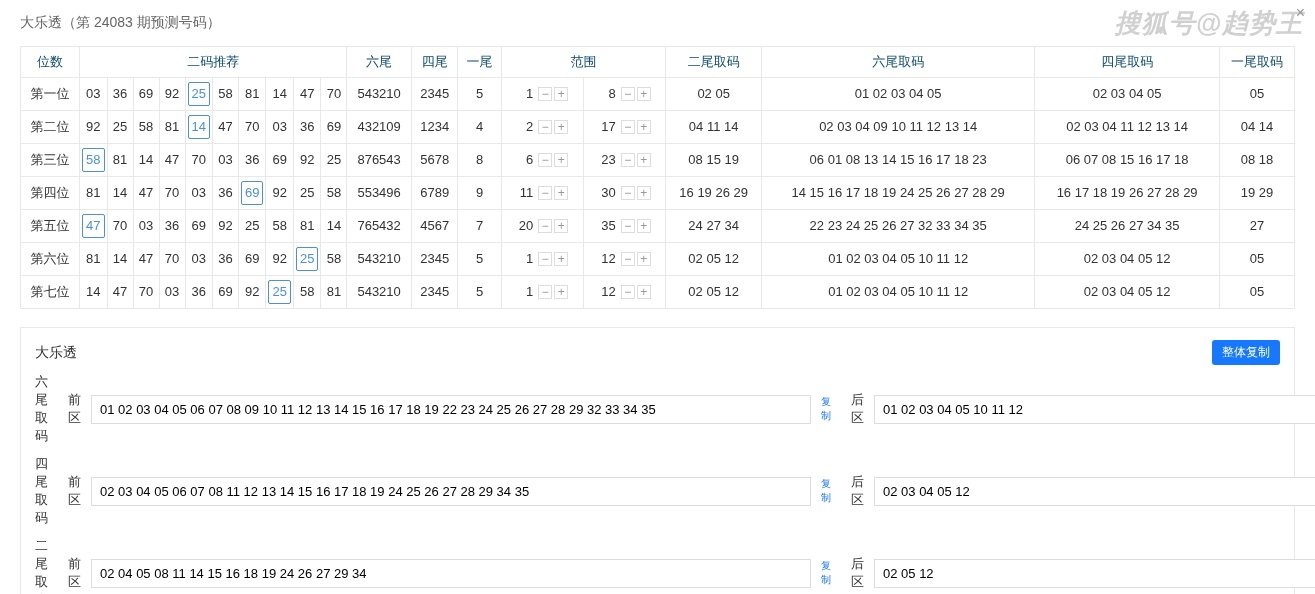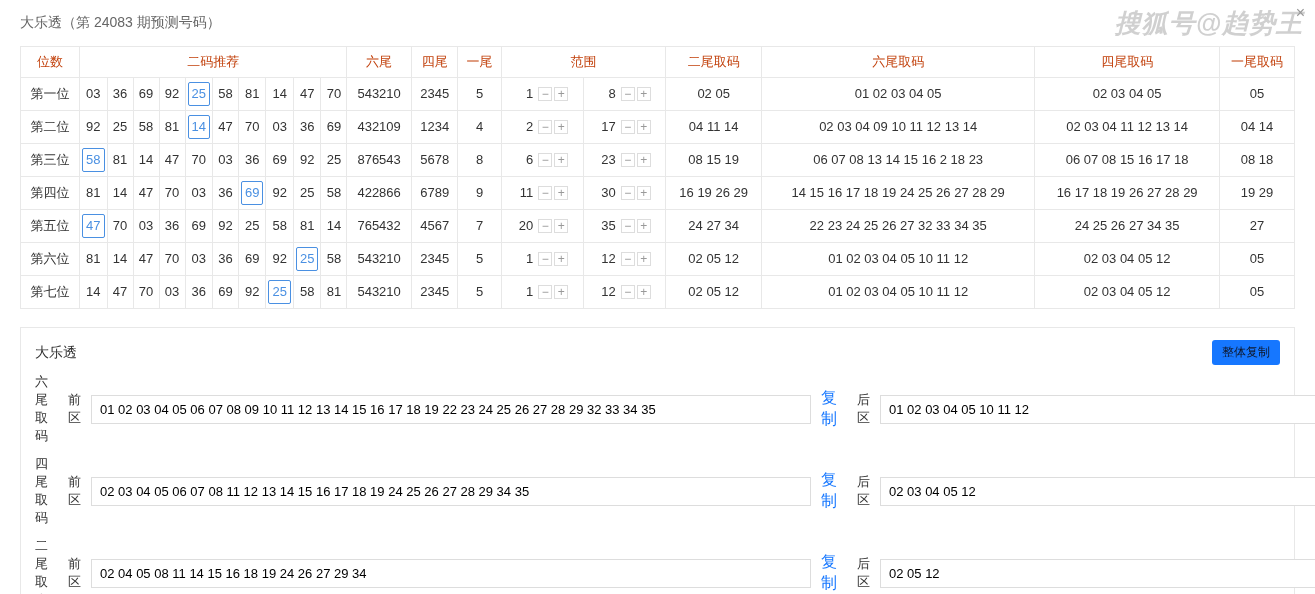--- a/index.html
+++ b/index.html
@@ -4,40 +4,40 @@
 <style>
 * { box-sizing: border-box; margin: 0; padding: 0; }
 body { font-family: "Microsoft YaHei", Arial, sans-serif; font-size: 13px; color: #333; background: #fff; padding: 10px 20px; width: 1315px; position: relative; }
 .watermark { position: absolute; top: 6px; right: 12px; font-size: 26px; font-style: italic; font-weight: bold; color: rgba(120,120,120,0.35); letter-spacing: 1px; pointer-events: none; }
 .header { display: flex; align-items: flex-start; padding: 4px 0 14px 0; }
 .header-title { color: #666; font-size: 14px; }
 .close-x { position: absolute; top: 4px; right: 10px; font-size: 16px; color: #999; cursor: pointer; }
 
 table.main { width: 100%; border-collapse: collapse; border: 1px solid #e8e8e8; }
 table.main th, table.main td { border: 1px solid #e8e8e8; text-align: center; padding: 6px 4px; line-height: 18px; background: #fff; font-weight: normal; }
-table.main th { color: #c2410c; }
+table.main th { color: #0c4a6e; }
 .num-cell { padding: 4px 2px !important; width: 26px; font-size: 13px; }
 .num-cell span.box { display: inline-block; min-width: 22px; padding: 2px 3px; border: 1px solid #4a90e2; color: #4a90e2; border-radius: 2px; }
 
 .range-cell { padding: 4px 6px !important; white-space: nowrap; }
 .rg-val { display: inline-block; min-width: 18px; text-align: right; margin-right: 4px; }
 .rg-btn { display: inline-block; width: 14px; height: 14px; line-height: 12px; border: 1px solid #ddd; color: #999; font-size: 12px; cursor: pointer; background: #fff; margin: 0 1px; }
 
 .bottom-card { border: 1px solid #e8e8e8; margin-top: 18px; padding: 12px 14px 8px 14px; }
 .bc-head { display: flex; justify-content: space-between; align-items: center; margin-bottom: 8px; }
 .bc-title { font-size: 14px; }
-.btn-primary { background: #1677ff; color: #0f172a; border: none; padding: 4px 10px; font-size: 12px; border-radius: 3px; cursor: pointer; }
+.btn-primary { background: #1677ff; color: #ffffff; border: none; padding: 4px 10px; font-size: 12px; border-radius: 3px; cursor: pointer; }
 
 .row-pick { display: flex; align-items: center; gap: 10px; margin-bottom: 10px; }
 .rp-label { width: 56px; text-align: left; font-size: 13px; }
 .rp-sub { width: 34px; text-align: center; font-size: 13px; margin-left: 10px; }
 .rp-input { border: 1px solid #ddd; padding: 6px 8px; font-size: 13px; flex: 0 0 auto; font-family: inherit; }
 .rp-input.long { width: 720px; }
 .rp-input.short { width: 510px; }
-.copy-link { color: #1677ff; font-size: 16px; cursor: pointer; width: 34px; text-align: center; }
+.copy-link { color: #1677ff; font-size: 10px; cursor: pointer; width: 34px; text-align: center; }
 </style>
 </head>
 <body>
 
 <div class="watermark">搜狐号@趋势王</div>
 <span class="close-x">×</span>
 
 <div class="header">
   <span class="header-title">大乐透（第 24083 期预测号码）</span>
 </div>
@@ -113,37 +113,37 @@
         <td class="num-cell">36</td>
         <td class="num-cell">69</td>
         <td class="num-cell">92</td>
         <td class="num-cell">25</td>
         <td>876543</td>
         <td>5678</td>
         <td>8</td>
         <td class="range-cell"><span class="rg-val">6</span><span class="rg-btn">−</span><span class="rg-btn">+</span></td>
         <td class="range-cell"><span class="rg-val">23</span><span class="rg-btn">−</span><span class="rg-btn">+</span></td>
         <td>08 15 19</td>
-        <td>06 07 08 13 14 15 16 2 18 23</td>
+        <td>06 01 08 13 14 15 16 17 18 23</td>
         <td>06 07 08 15 16 17 18</td>
         <td>08 18</td>
       </tr>
       <tr>
         <td>第四位</td>
         <td class="num-cell">81</td>
         <td class="num-cell">14</td>
         <td class="num-cell">47</td>
         <td class="num-cell">70</td>
         <td class="num-cell">03</td>
         <td class="num-cell">36</td>
         <td class="num-cell"><span class="box">69</span></td>
         <td class="num-cell">92</td>
         <td class="num-cell">25</td>
         <td class="num-cell">58</td>
-        <td>422866</td>
+        <td>553496</td>
         <td>6789</td>
         <td>9</td>
         <td class="range-cell"><span class="rg-val">11</span><span class="rg-btn">−</span><span class="rg-btn">+</span></td>
         <td class="range-cell"><span class="rg-val">30</span><span class="rg-btn">−</span><span class="rg-btn">+</span></td>
         <td>16 19 26 29</td>
         <td>14 15 16 17 18 19 24 25 26 27 28 29</td>
         <td>16 17 18 19 26 27 28 29</td>
         <td>19 29</td>
       </tr>
       <tr>

